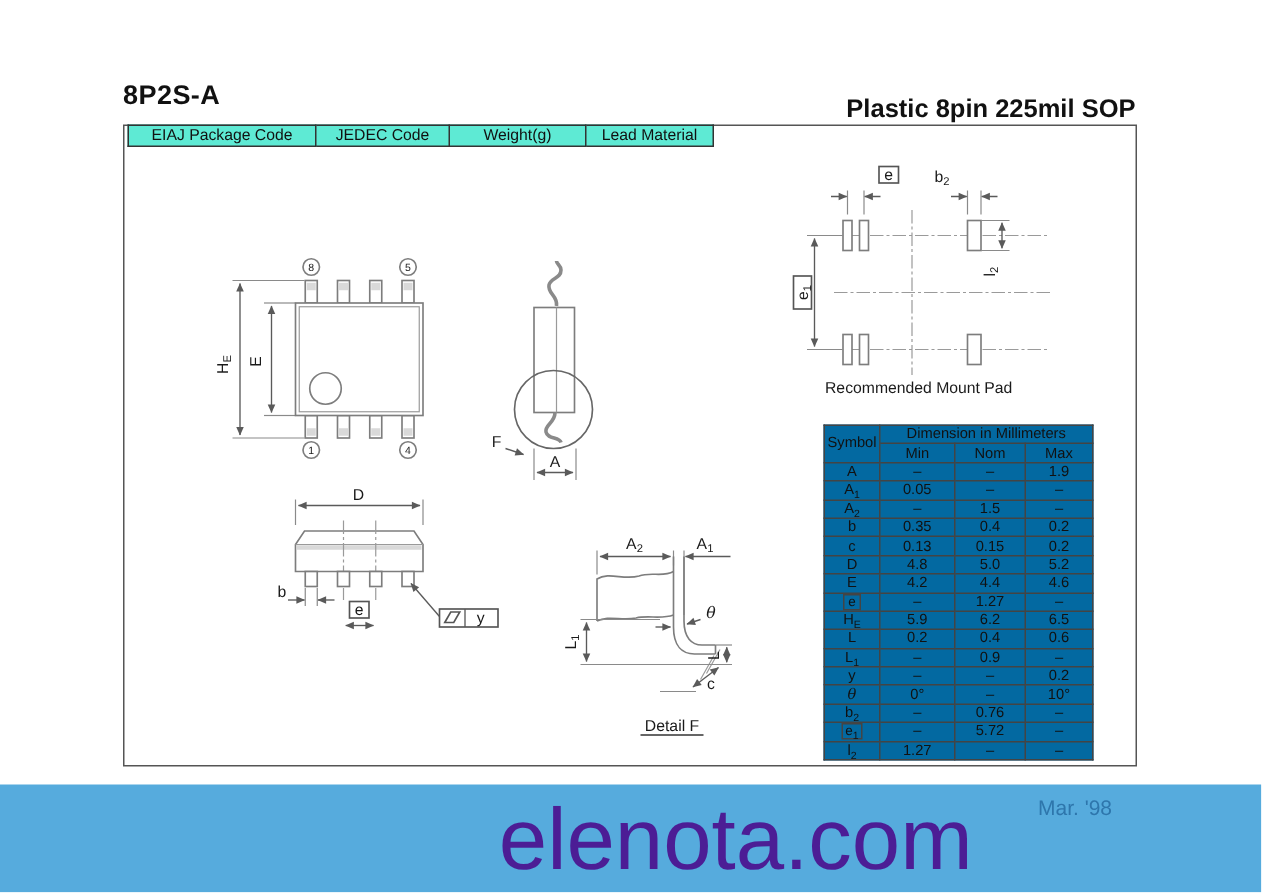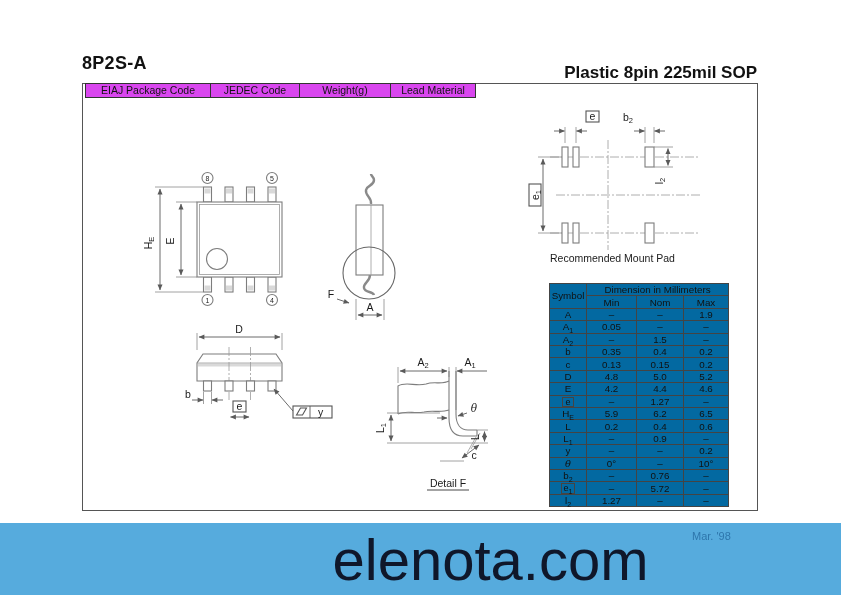--- a/index.html
+++ b/index.html
@@ -1,21 +1,21 @@
 <!DOCTYPE html>
 <html><head>
 <meta charset="utf-8">
 <style>
   html,body{margin:0;padding:0;background:#ffffff;}
   .page{position:relative;width:841px;height:595px;background:#ffffff;font-family:"Liberation Sans",sans-serif;overflow:hidden;color:#111;}
   .title{position:absolute;left:82px;top:53px;font-size:18px;font-weight:bold;letter-spacing:.3px;}
   .subtitle{position:absolute;right:84px;top:63px;font-size:17px;font-weight:bold;}
   .frame{position:absolute;left:82px;top:83px;width:676px;height:428px;border:1px solid #555;box-sizing:border-box;}
   
-  .infotable{position:absolute;left:85px;top:83px;border-collapse:collapse;font-size:10.5px;background:#d946ef;}
+  .infotable{position:absolute;left:85px;top:83px;border-collapse:collapse;font-size:10.5px;background:#5eead4;}
   .infotable td{border:1px solid #333;text-align:center;height:13px;line-height:13px;padding:0 2px;}
   .iw0{width:120px}.iw1{width:84px}.iw2{width:86px}.iw3{width:80px}
   
   .dimtable{position:absolute;left:549px;top:283px;border-collapse:collapse;font-size:9.8px;background:#0369a1;}
   .dimtable th,.dimtable td{border:1px solid #444;padding:0;text-align:center;font-weight:normal;height:11.4px;line-height:11px;}
   .dimtable .c0{width:36px}.dimtable .c1{width:49px}.dimtable .c2{width:46px}.dimtable .c3{width:44px}
   sub{font-size:7px;line-height:0;}
   .sym{display:inline-block;}
   .sym.boxed{border:1px solid #444;padding:0 2px;line-height:8.5px;font-size:9px;}
   .sym.theta{font-style:italic;font-family:"DejaVu Serif",serif;}
@@ -30,22 +30,22 @@
   .lead2{stroke:#8a8a8a;stroke-width:2.4;fill:none;}
   .band{fill:#d9d9d9;stroke:none;}
   text{font-family:"Liberation Sans",sans-serif;fill:#1a1a1a;}
   .lbl{font-size:10.5px;}
   .pin{font-size:7px;}
   .sub2{font-size:7.5px;}
   .cap{font-size:10.5px;}
   .theta-l{font-style:italic;font-family:"DejaVu Serif",serif;font-size:10.5px;}
   
   .banner{position:absolute;left:0;top:523px;width:841px;height:72px;background:#56abdd;}
-  .watermark{position:absolute;left:0;right:0;top:0;height:72px;line-height:74px;text-align:center;padding-left:140px;font-size:58px;color:#0f172a;}
-  .datenote{position:absolute;left:692px;top:7px;font-size:11px;color:#2e76ac;}
+  .watermark{position:absolute;left:0;right:0;top:0;height:72px;line-height:74px;text-align:center;padding-left:140px;font-size:58px;color:#4c1d95;}
+  .datenote{position:absolute;left:692px;top:7px;font-size:14px;color:#2e76ac;}
 </style>
 </head>
 <body>
 
 <div class="page">
 
   <div class="title">8P2S-A</div>
   <div class="subtitle">Plastic 8pin 225mil SOP</div>
 
   <div class="frame"></div>

